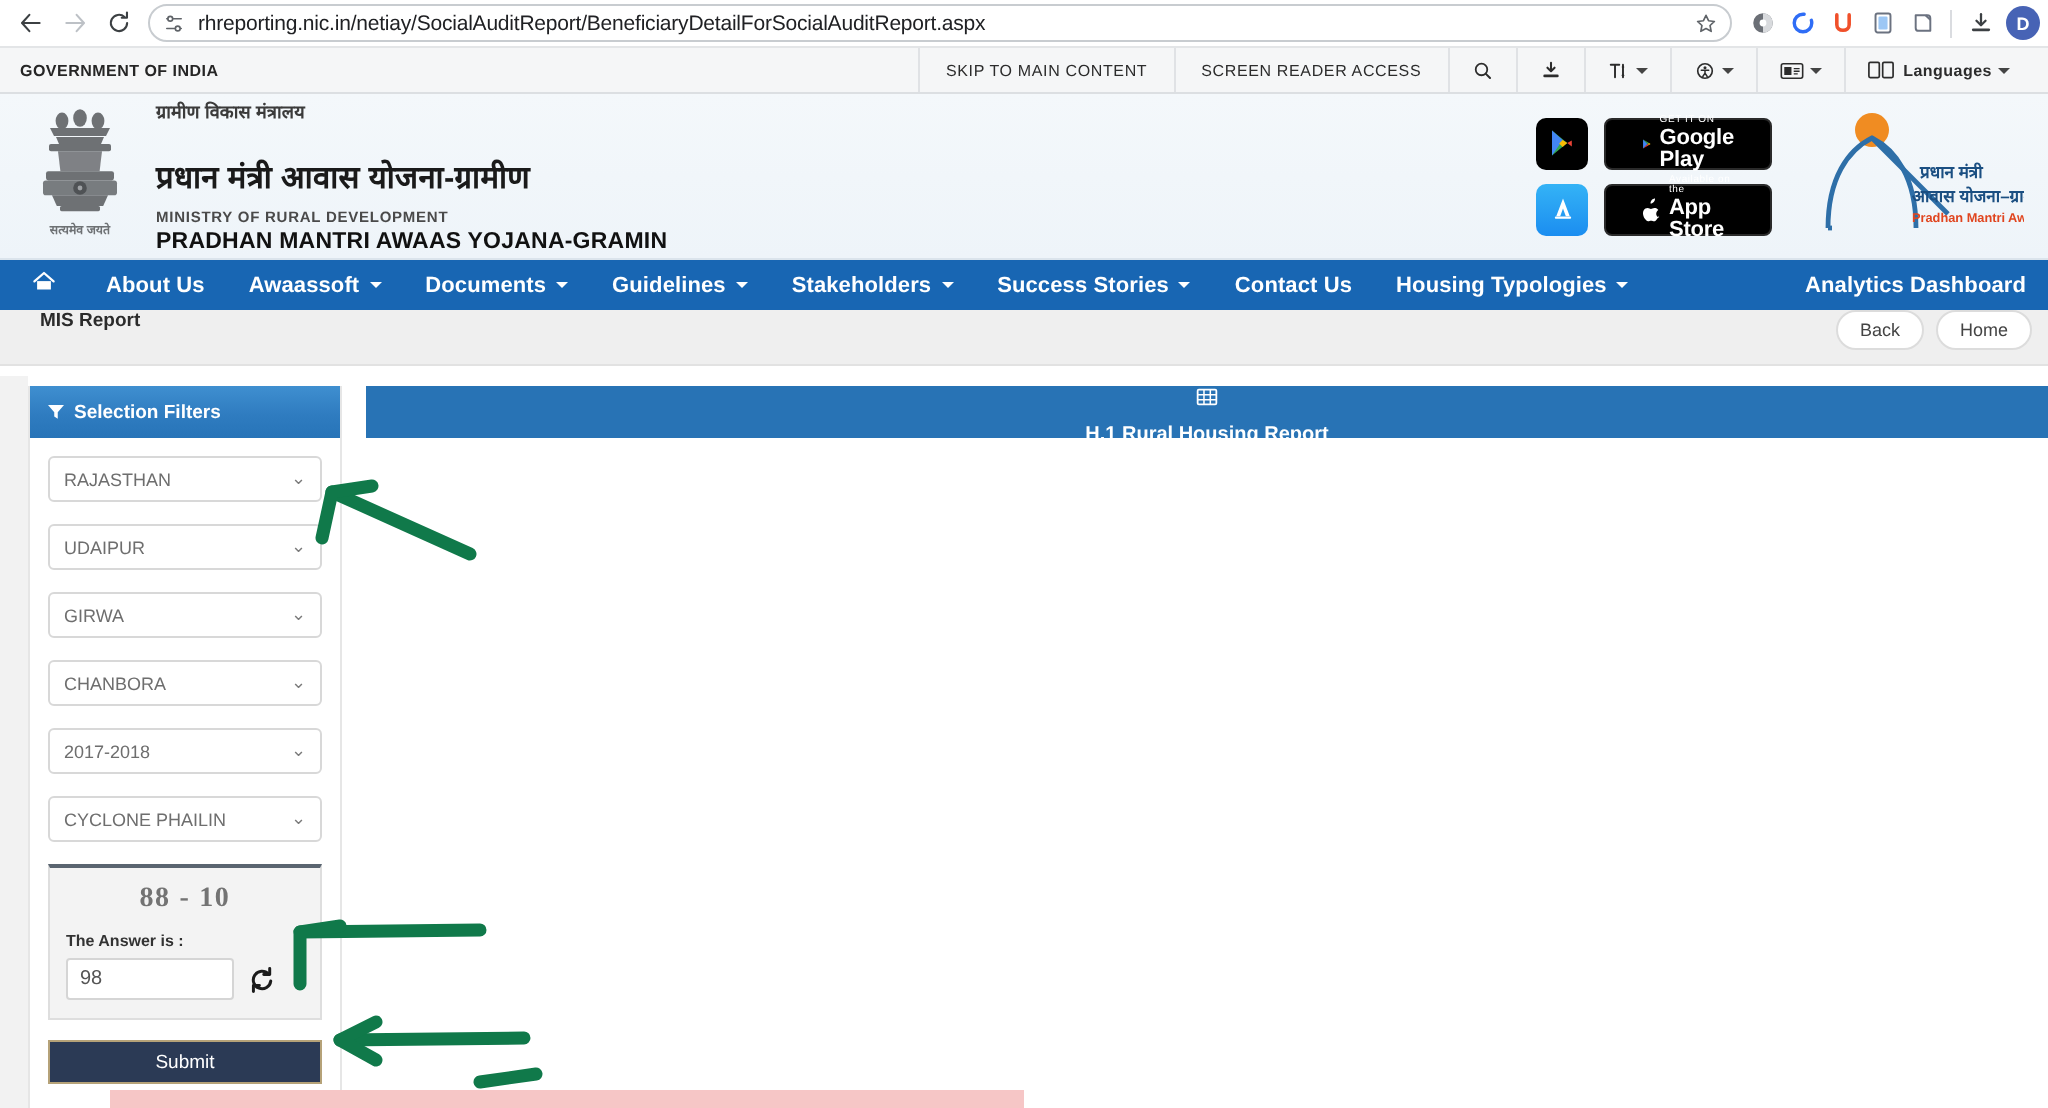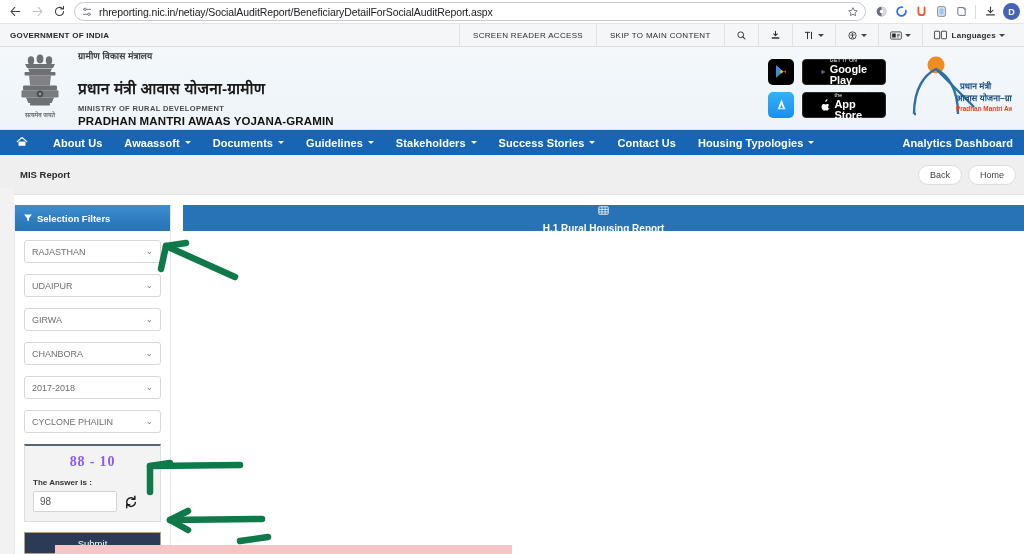--- a/index.html
+++ b/index.html
@@ -180,25 +180,24 @@
   }
   .nav-item.home-ic { padding: 0 14px 0 16px; }
   .nav-caret {
     width:0;height:0;border-left:3px solid transparent;border-right:3px solid transparent;
     border-top:3.5px solid #fff; margin-left:2px;
   }
   .nav-right { margin-left: auto; display:flex; align-items:stretch; }
 
   
   .mis-bar {
-    height: 40px;
+    height: 28px;
     background: #efefef;
     border-bottom: 1px solid #e2e2e2;
     display: flex;
-    align-items: center;
     padding: 0 8px 0 20px;
   }
   .mis-title { font-size: 9.5px; color: #2b2b2b; font-weight: bold; }
   .mis-btns { margin-left:auto; display:flex; gap:6px; }
   .pill {
     min-width: 38px; height: 20px;
     background: #fff; border: 1px solid #dcdcdc;
     border-radius: 11px;
     font-size: 9px; color: #444;
     display:flex;align-items:center;justify-content:center;
@@ -258,21 +257,21 @@
     border-top: 2px solid #5a6570;
     background: #f3f3f3;
     padding: 6px 8px 9px 8px;
     margin-top: 2px;
   }
   .captcha-q {
     text-align: center;
     font-family: "Liberation Serif", serif;
     font-weight: bold;
     font-size: 14px;
-    color: #8b5cf6;
+    color: #737373;
     letter-spacing: 0.06em;
     padding: 2px 0 8px;
   }
   .captcha-lbl { font-size: 8px; color: #333; font-weight: bold; margin-bottom: 4px; }
   .captcha-row { display:flex; align-items:center; gap: 7px; }
   .captcha-input {
     width: 84px; height: 21px;
     background:#fff; border: 1px solid #d5d5d5;
     border-radius: 2px;
     font-size: 10px; color: #555;
@@ -404,22 +403,22 @@
           <path d="M3.2 12.2h9.6" stroke="#3c4043" stroke-width="1.6" stroke-linecap="round"></path>
         </svg>
     </div>
     <div class="avatar-chip">D</div>
   </div>
 </div>
 
 <div class="gov-bar">
   <span class="gov-title">GOVERNMENT OF INDIA</span>
   <div class="gov-right">
+    <span class="gov-link">SKIP TO MAIN CONTENT</span>
     <span class="gov-link">SCREEN READER ACCESS</span>
-    <span class="gov-link">SKIP TO MAIN CONTENT</span>
     <span class="gov-ico">
       <svg width="11" height="11" viewBox="0 0 16 16">
           <circle cx="6.9" cy="6.9" r="4.2" fill="none" stroke="#2c2c2c" stroke-width="1.3"></circle>
           <path d="M10.1 10.1l3 3" stroke="#2c2c2c" stroke-width="1.5" stroke-linecap="round"></path>
         </svg>
     </span>
     <span class="gov-ico">
       <svg width="11" height="11" viewBox="0 0 16 16">
           <path d="M8 2v5.6" stroke="#2c2c2c" stroke-width="1.5" stroke-linecap="round"></path>
           <path d="M5.4 5.6L8 8.2l2.6-2.6" fill="none" stroke="#2c2c2c" stroke-width="1.5" stroke-linejoin="round" stroke-linecap="round"></path>

